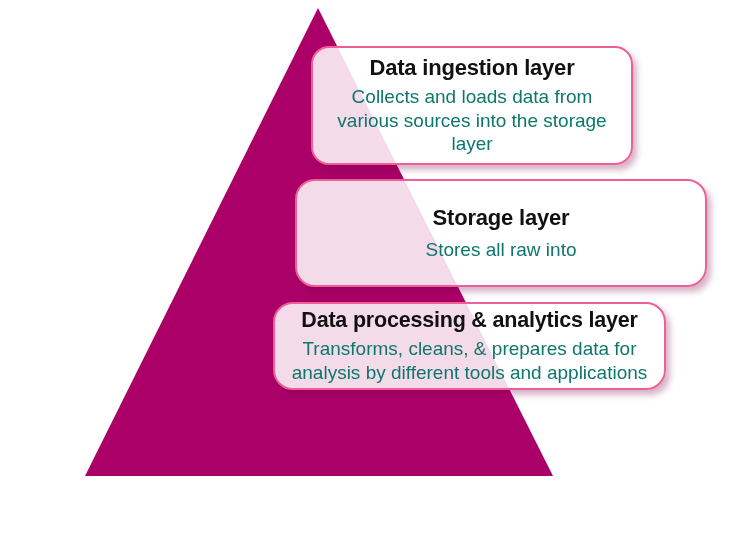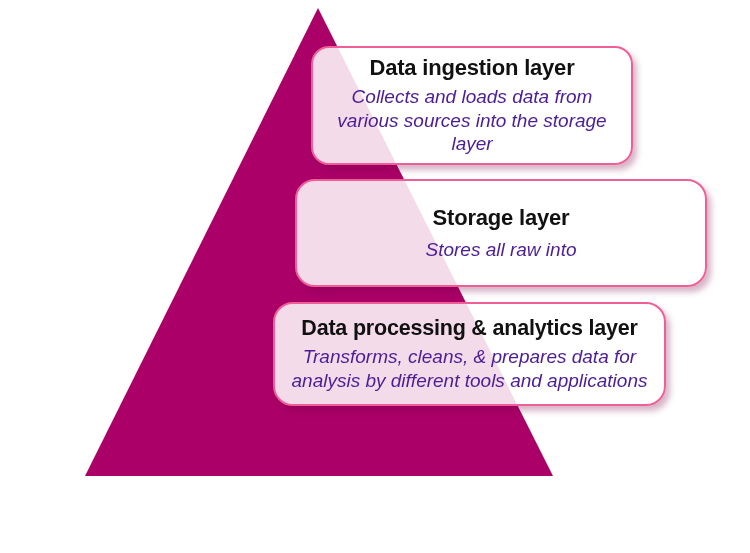--- a/index.html
+++ b/index.html
@@ -47,23 +47,22 @@
     padding: 24px 14px;
   }
 
   .layer-title {
     font-weight: bold;
     color: #111111;
     letter-spacing: -0.2px;
     line-height: 1.2;
   }
   .layer-desc {
-    color: #4c1d95;
+    color: #0f766e;
     line-height: 1.24;
-    font-style: italic;
   }
 
   
   #box-ingestion {
     left: 311px;
     top: 46px;
     width: 322px;
     height: 119px;
     border-radius: 18px;
   }
@@ -79,21 +78,21 @@
     border-radius: 20px;
   }
   #box-storage .layer-title { font-size: 22px; margin-bottom: 7px; }
   #box-storage .layer-desc  { font-size: 19px; }
 
   
   #box-processing {
     left: 273px;
     top: 302px;
     width: 393px;
-    height: 104px;
+    height: 88px;
     border-radius: 20px;
   }
   #box-processing .layer-title { font-size: 21.5px; margin-bottom: 4px; }
   #box-processing .layer-desc  { font-size: 19px; }
 </style>
 </head>
 <body>
 
 <div id="stage">
 

